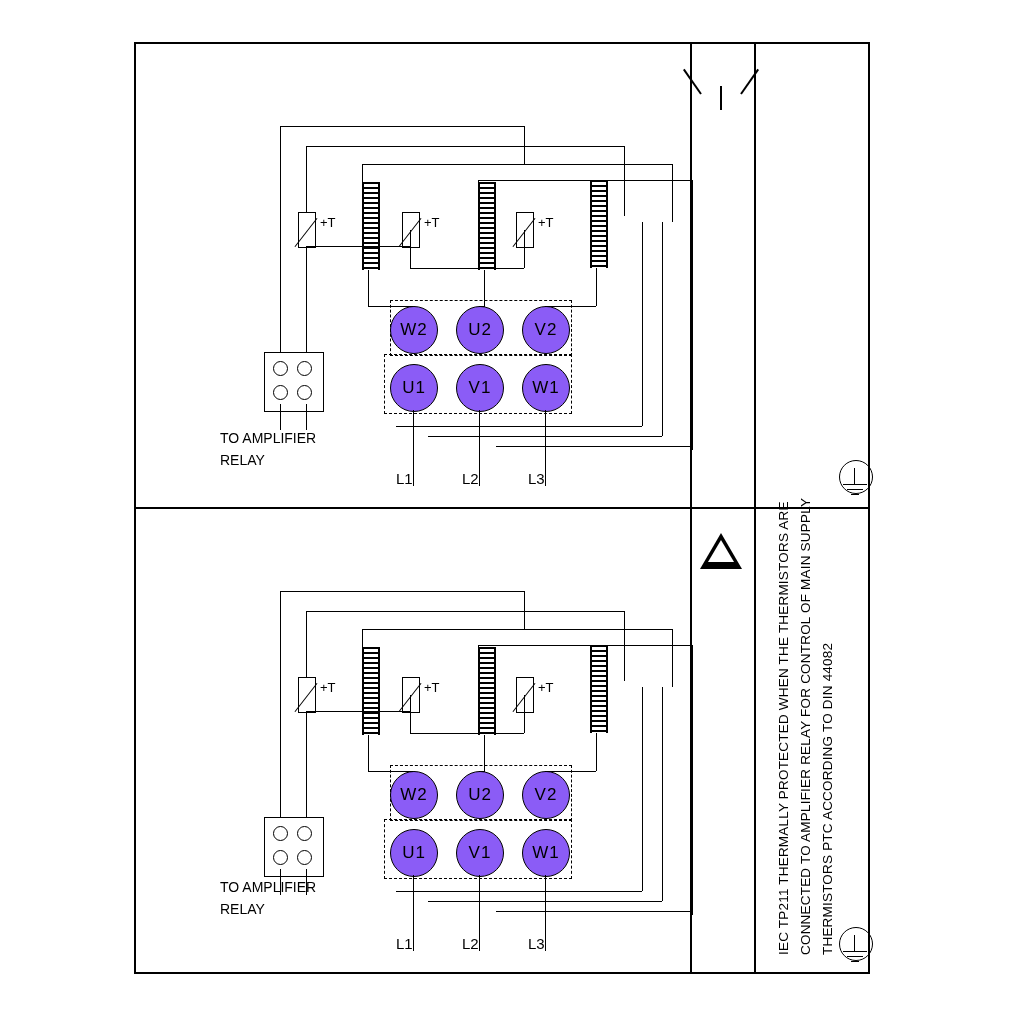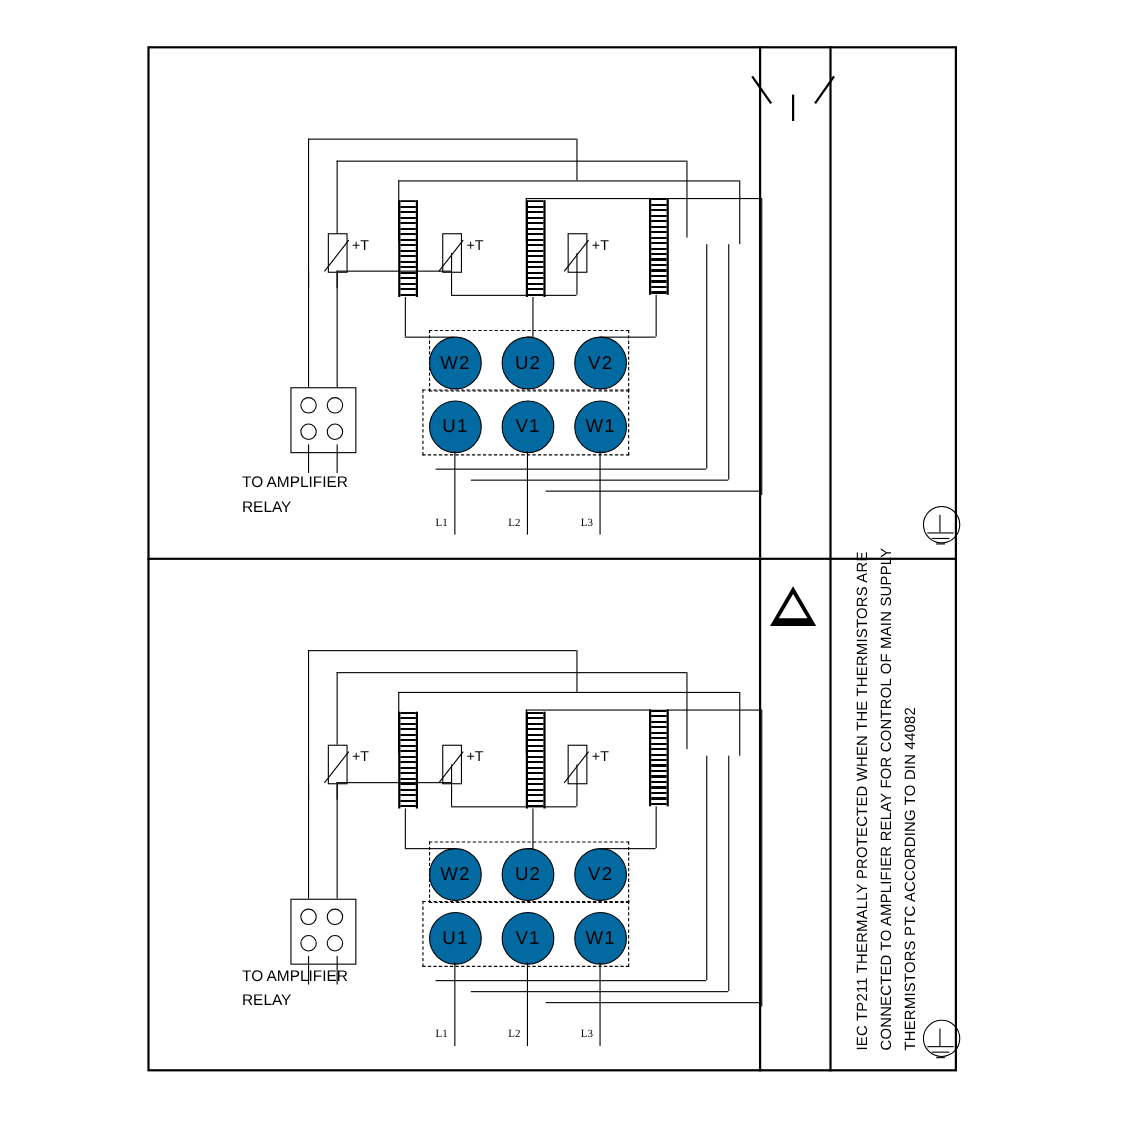--- a/index.html
+++ b/index.html
@@ -30,29 +30,29 @@
         background:repeating-linear-gradient(to bottom,#000 0 2px,#fff 2px 5px);}
 
   .thermistor{position:absolute;width:16px;height:34px;border:1.4px solid #000;background:#fff;}
   .thermistor:after{content:"";position:absolute;left:-6px;top:-6px;width:30px;height:46px;
         border-bottom:1.4px solid #000;transform:rotate(-47deg);transform-origin:50% 50%;
         clip-path:polygon(0 0,0 0,0 0);}
   .slash{position:absolute;width:36px;height:0;border-top:1.4px solid #000;transform:rotate(-52deg);}
   .tlabel{position:absolute;font-size:13px;}
 
   .term{position:absolute;width:46px;height:46px;border:1.6px solid #000;border-radius:50%;
-        background:#0369a1;display:flex;align-items:center;justify-content:center;font-size:17px;letter-spacing:1px;}
+        background:#8b5cf6;display:flex;align-items:center;justify-content:center;font-size:17px;letter-spacing:1px;}
 
   .dashbox{position:absolute;border:1.4px dashed #000;}
 
   .connblock{position:absolute;width:58px;height:58px;border:1.8px solid #000;background:#fff;}
   .conncirc{position:absolute;width:13px;height:13px;border:1.5px solid #000;border-radius:50%;background:#fff;}
 
   .lbl{position:absolute;font-size:14px;white-space:nowrap;}
-  .phaselbl{position:absolute;font-size:10px;font-family:Liberation Serif, serif;}
+  .phaselbl{position:absolute;font-size:15px;}
 
   
   .earth{position:absolute;width:44px;height:40px;}
   .earth .circ{position:absolute;left:5px;top:0;width:32px;height:32px;border:1.6px solid #000;border-radius:50%;}
   .earth .e1{position:absolute;left:9px;top:24px;width:24px;height:0;border-top:1.6px solid #000;}
   .earth .e2{position:absolute;left:13px;top:29px;width:16px;height:0;border-top:1.6px solid #000;}
   .earth .e3{position:absolute;left:17px;top:34px;width:8px;height:0;border-top:1.6px solid #000;}
   .earth .stem{position:absolute;left:20px;top:8px;width:0;height:16px;border-left:1.6px solid #000;}
 
   

